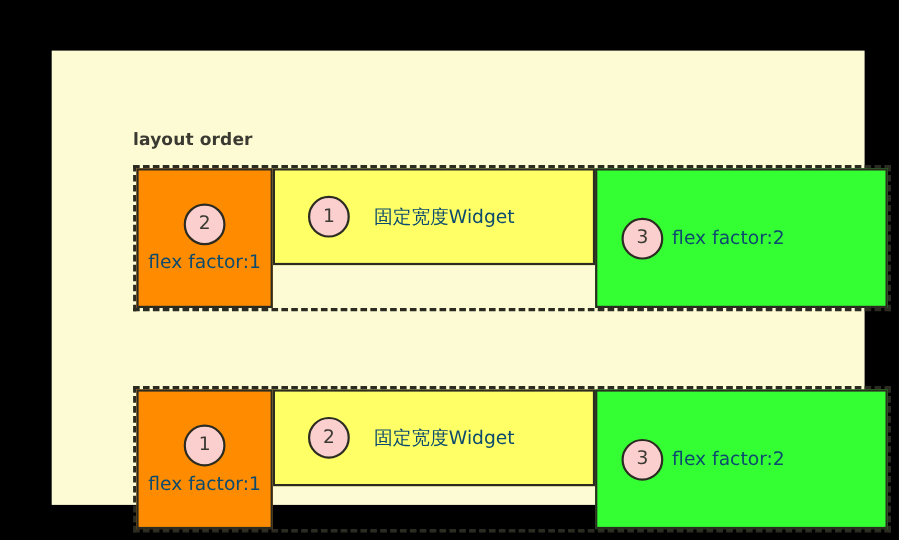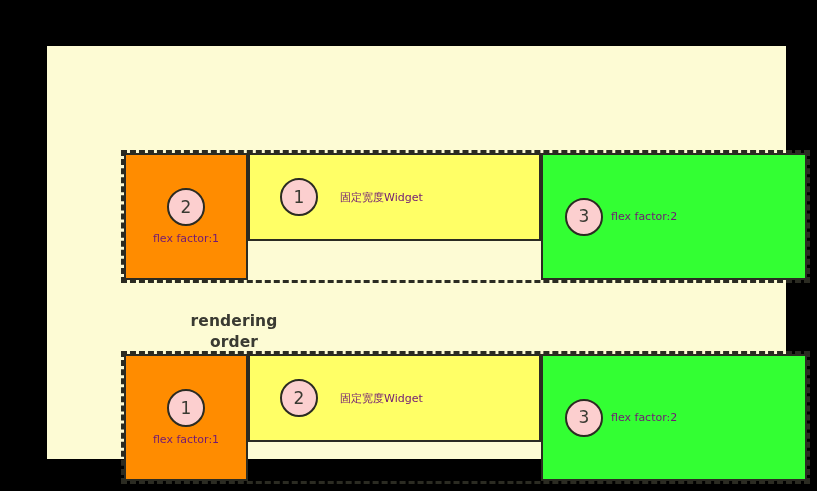--- a/index.html
+++ b/index.html
@@ -130,41 +130,42 @@
     color: #3A3A32;
     line-height: 1;
   }
   .cell.orange .badge {
     margin-bottom: 6px;
   }
 
   
   .cell-label {
     font-family: "DejaVu Sans", sans-serif;
-    font-size: 11px;
-    color: #701a75;
+    font-size: 17px;
+    color: #0c4a6e;
     white-space: nowrap;
   }
   .cell.orange .cell-label {
     text-align: center;
   }
   .cell.yellow .cell-label {
     margin-left: 22px;
   }
   .cell.green .cell-label {
     margin-left: 8px;
   }
 </style>
 </head>
 <body>
 
 <div id="canvas">
 
   <div class="panel">
 
+    <div class="section-title title-layout">layout order</div>
 
     <div class="dash-box row1">
       <div class="flex-row">
 
         <div class="cell orange">
           <div class="badge">2</div>
           <div class="cell-label">flex factor:1</div>
         </div>
 
         <div class="cell yellow">
@@ -173,22 +174,20 @@
         </div>
 
         <div class="cell green">
           <div class="badge">3</div>
           <div class="cell-label">flex factor:2</div>
         </div>
 
       </div>
     </div>
 
-    <div class="section-title title-rendering">rendering
-order</div>
 
     <div class="dash-box row2">
       <div class="flex-row">
 
         <div class="cell orange">
           <div class="badge">1</div>
           <div class="cell-label">flex factor:1</div>
         </div>
 
         <div class="cell yellow">

